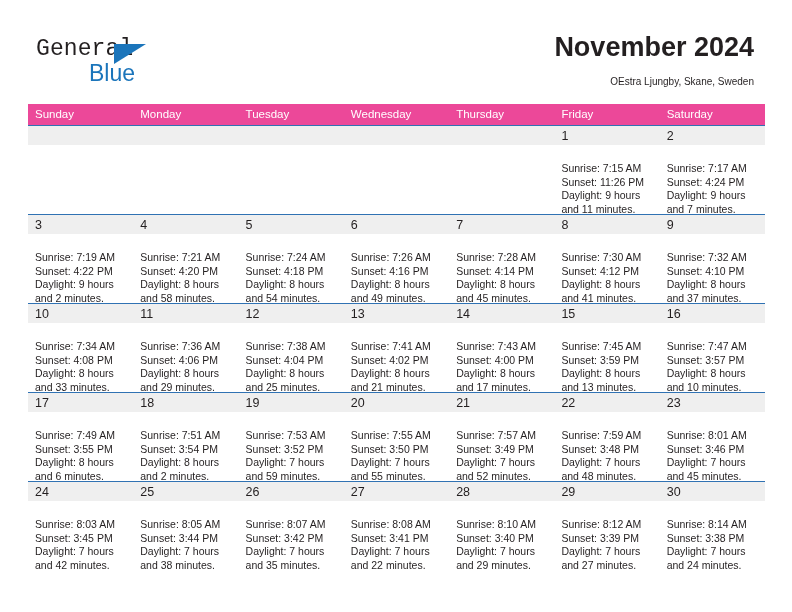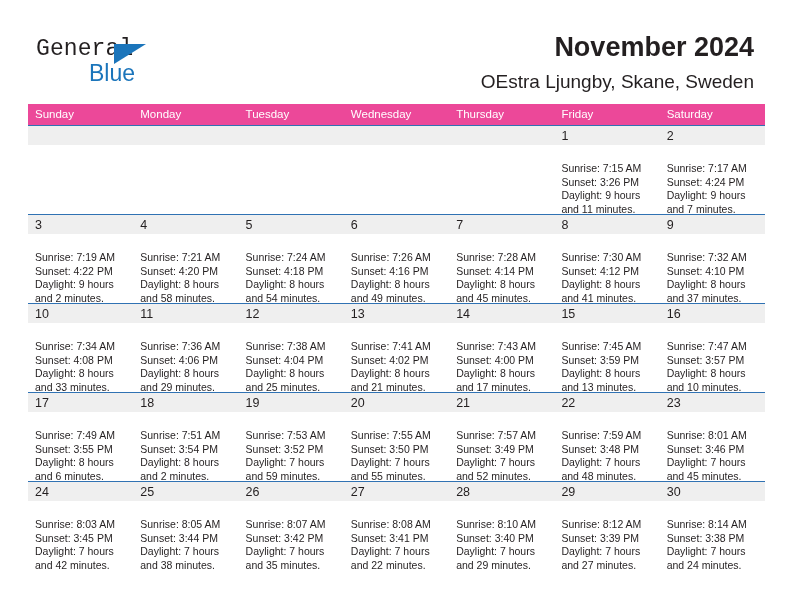--- a/index.html
+++ b/index.html
@@ -72,21 +72,21 @@
   }
   .cal-title {
     font-size: 27px;
     line-height: 34px;
     color: #231f20;
     font-weight: bold;
     margin: 0;
     white-space: nowrap;
   }
   .cal-subtitle {
-    font-size: 19px;
+    font-size: 10px;
     line-height: 20px;
     color: #231f20;
     margin: 8px 0 0 0;
     white-space: nowrap;
   }
 
   
   .calendar {
     position: absolute;
     left: 28px;
@@ -191,21 +191,21 @@
           <div class="day-cell empty">
             <div class="day-num-band"><span class="day-num"></span></div>
           </div>
           <div class="day-cell empty">
             <div class="day-num-band"><span class="day-num"></span></div>
           </div>
           <div class="day-cell">
             <div class="day-num-band"><span class="day-num">1</span></div>
             <div class="day-info">
               <div class="info-line">Sunrise: 7:15 AM</div>
-              <div class="info-line">Sunset: 3:26 PM</div>
+              <div class="info-line">Sunset: 11:26 PM</div>
               <div class="info-line">Daylight: 9 hours</div>
               <div class="info-line">and 11 minutes.</div>
             </div>
           </div>
           <div class="day-cell">
             <div class="day-num-band"><span class="day-num">2</span></div>
             <div class="day-info">
               <div class="info-line">Sunrise: 7:17 AM</div>
               <div class="info-line">Sunset: 4:24 PM</div>
               <div class="info-line">Daylight: 9 hours</div>

